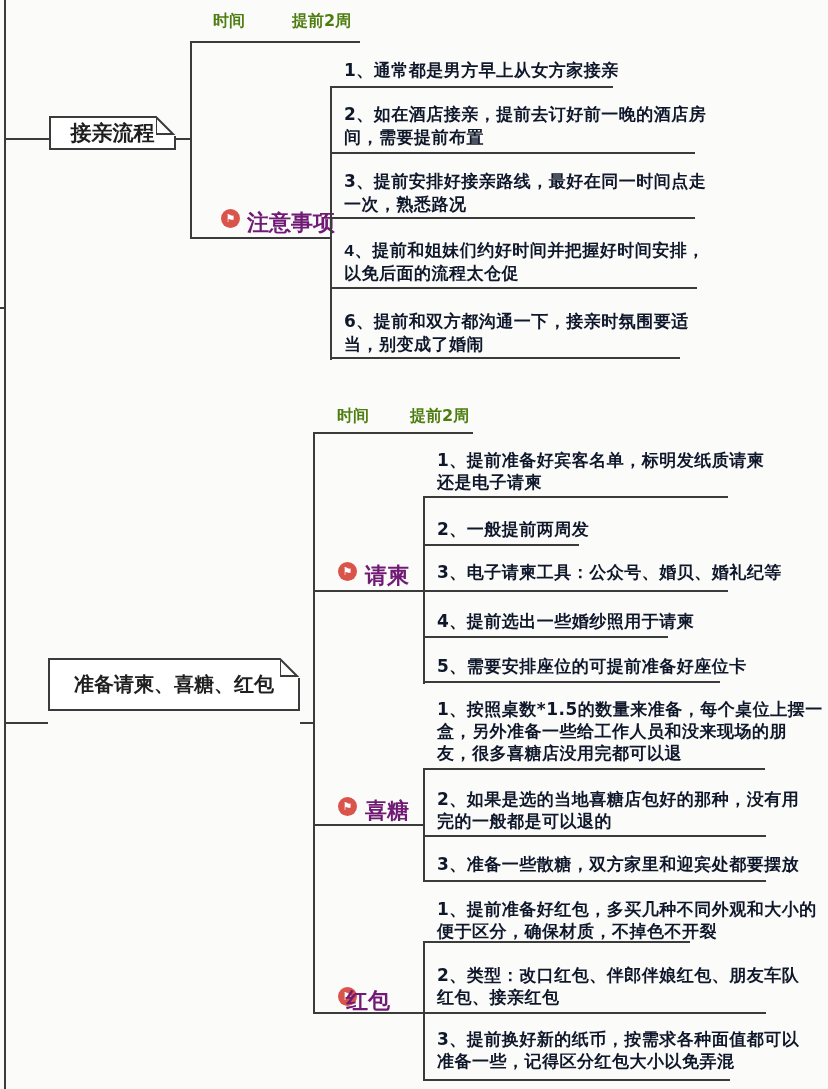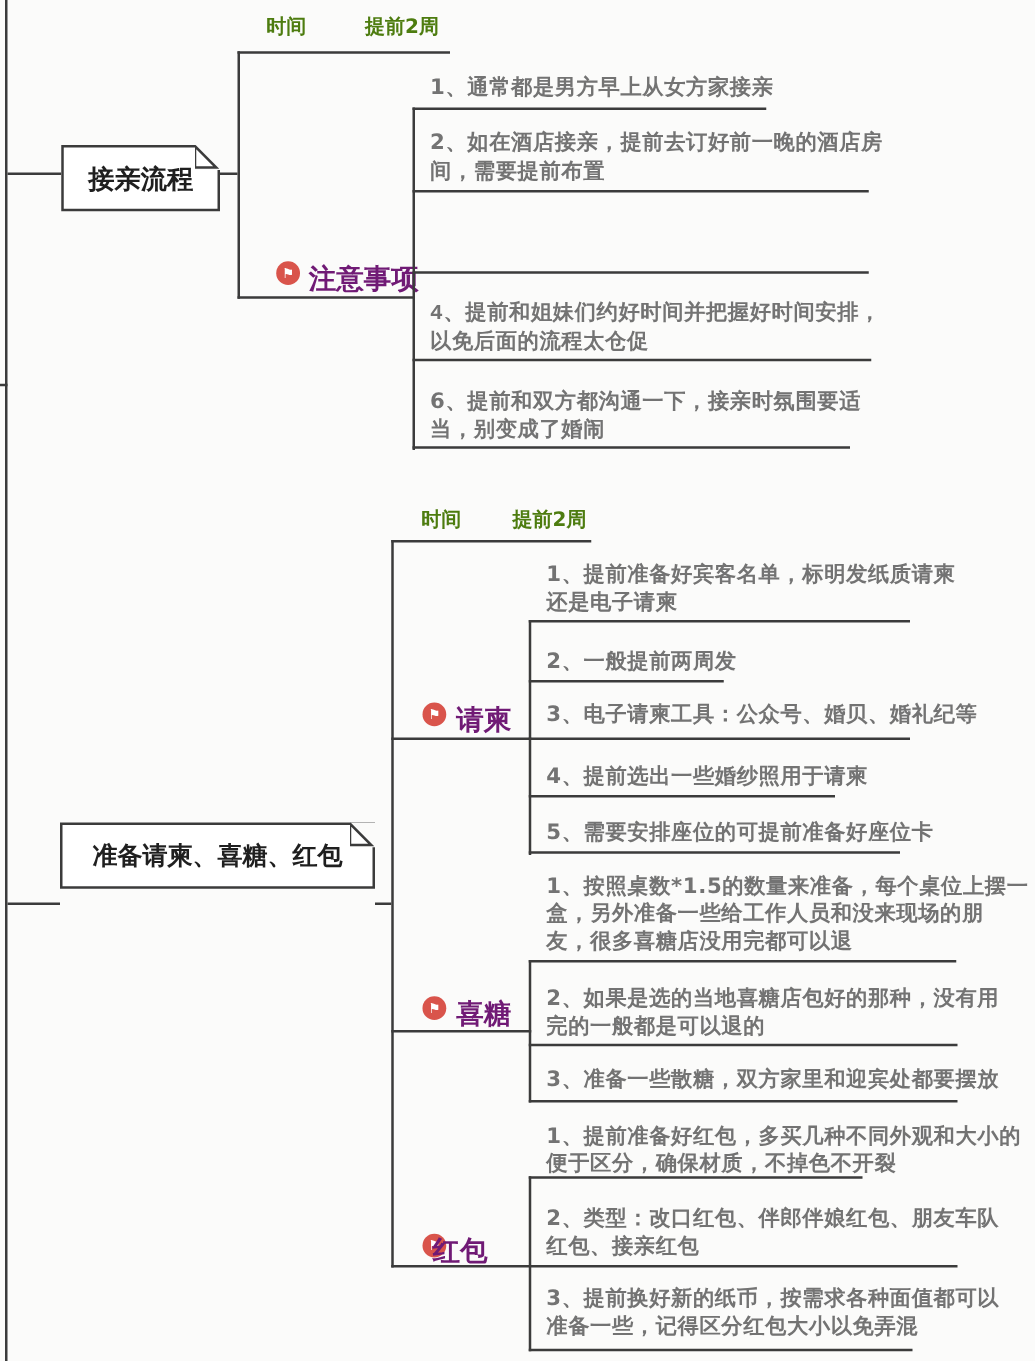--- a/index.html
+++ b/index.html
@@ -7,34 +7,34 @@
   #canvas{position:relative;width:828px;height:1089px;background:#fbfbfa;overflow:hidden;}
   .line{position:absolute;background:#3b3b3b;height:2px;}
   .vline{position:absolute;background:#3b3b3b;width:2px;}
   .note{position:absolute;background:#ffffff;border:2px solid #3b3b3b;box-sizing:border-box;
         display:flex;align-items:center;justify-content:center;font-weight:700;color:#1f1f1f;}
   .fold{position:absolute;top:-2px;right:-2px;}
   .attr{position:absolute;font-size:16px;font-weight:700;color:#4d7c0f;white-space:nowrap;}
   .glabel{position:absolute;font-size:22px;font-weight:700;color:#701a75;white-space:nowrap;}
   .flag{position:absolute;width:19px;height:19px;border-radius:50%;background:#d9544b;
         color:#ffffff;font-size:11px;line-height:19px;text-align:center;}
-  .item{position:absolute;font-size:17px;font-weight:600;color:#737373;
+  .item{position:absolute;font-size:17px;font-weight:600;color:#0f172a;
         line-height:23px;letter-spacing:0.5px;white-space:pre-line;width:430px;}
   .s2 .item{line-height:22px;}
 </style>
 </head>
 <body>
 
 <div id="canvas">
 
   <div class="vline" style="left:4px;top:0;height:1089px;"></div>
   <div class="line" style="left:0;top:307px;width:6px;"></div>
 
   <div class="line" style="left:6px;top:138px;width:43px;"></div>
-  <div class="note" style="left:49px;top:116px;width:127px;height:53px;font-size:21px;">
+  <div class="note" style="left:49px;top:116px;width:127px;height:34px;font-size:21px;">
     <span>接亲流程</span>
     <svg class="fold" width="20" height="20" viewBox="0 0 20 20">
       <rect width="20" height="20" fill="#fbfbfa"></rect>
       <polygon points="0,1 17,18 0,18" fill="#ffffff" stroke="#3b3b3b" stroke-width="2"></polygon>
     </svg>
   </div>
   <div class="line" style="left:176px;top:138px;width:14px;"></div>
 
   <span class="attr" style="left:213px;top:11px;">时间</span>
   <span class="attr" style="left:292px;top:11px;">提前2周</span>
@@ -49,20 +49,22 @@
   <div class="vline" style="left:330px;top:86px;height:274px;"></div>
   <div class="line" style="left:330px;top:86px;width:283px;"></div>
   <div class="line" style="left:330px;top:152px;width:365px;"></div>
   <div class="line" style="left:330px;top:217px;width:365px;"></div>
   <div class="line" style="left:330px;top:287px;width:367px;"></div>
   <div class="line" style="left:330px;top:357px;width:350px;"></div>
 
   <div class="item" style="left:344px;top:59px;">1、通常都是男方早上从女方家接亲</div>
   <div class="item" style="left:344px;top:103px;">2、如在酒店接亲，提前去订好前一晚的酒店房
 间，需要提前布置</div>
+  <div class="item" style="left:344px;top:170px;">3、提前安排好接亲路线，最好在同一时间点走
+一次，熟悉路况</div>
   <div class="item" style="left:344px;top:240px;font-family:Liberation Mono, monospace;">4、提前和姐妹们约好时间并把握好时间安排，
 以免后面的流程太仓促</div>
   <div class="item" style="left:344px;top:310px;">6、提前和双方都沟通一下，接亲时氛围要适
 当，别变成了婚闹</div>
 
   <div class="s2">
   <div class="line" style="left:6px;top:722px;width:42px;"></div>
   <div class="note" style="left:48px;top:658px;width:252px;height:53px;font-size:20px;">
     <span>准备请柬、喜糖、红包</span>
     <svg class="fold" width="20" height="20" viewBox="0 0 20 20">

